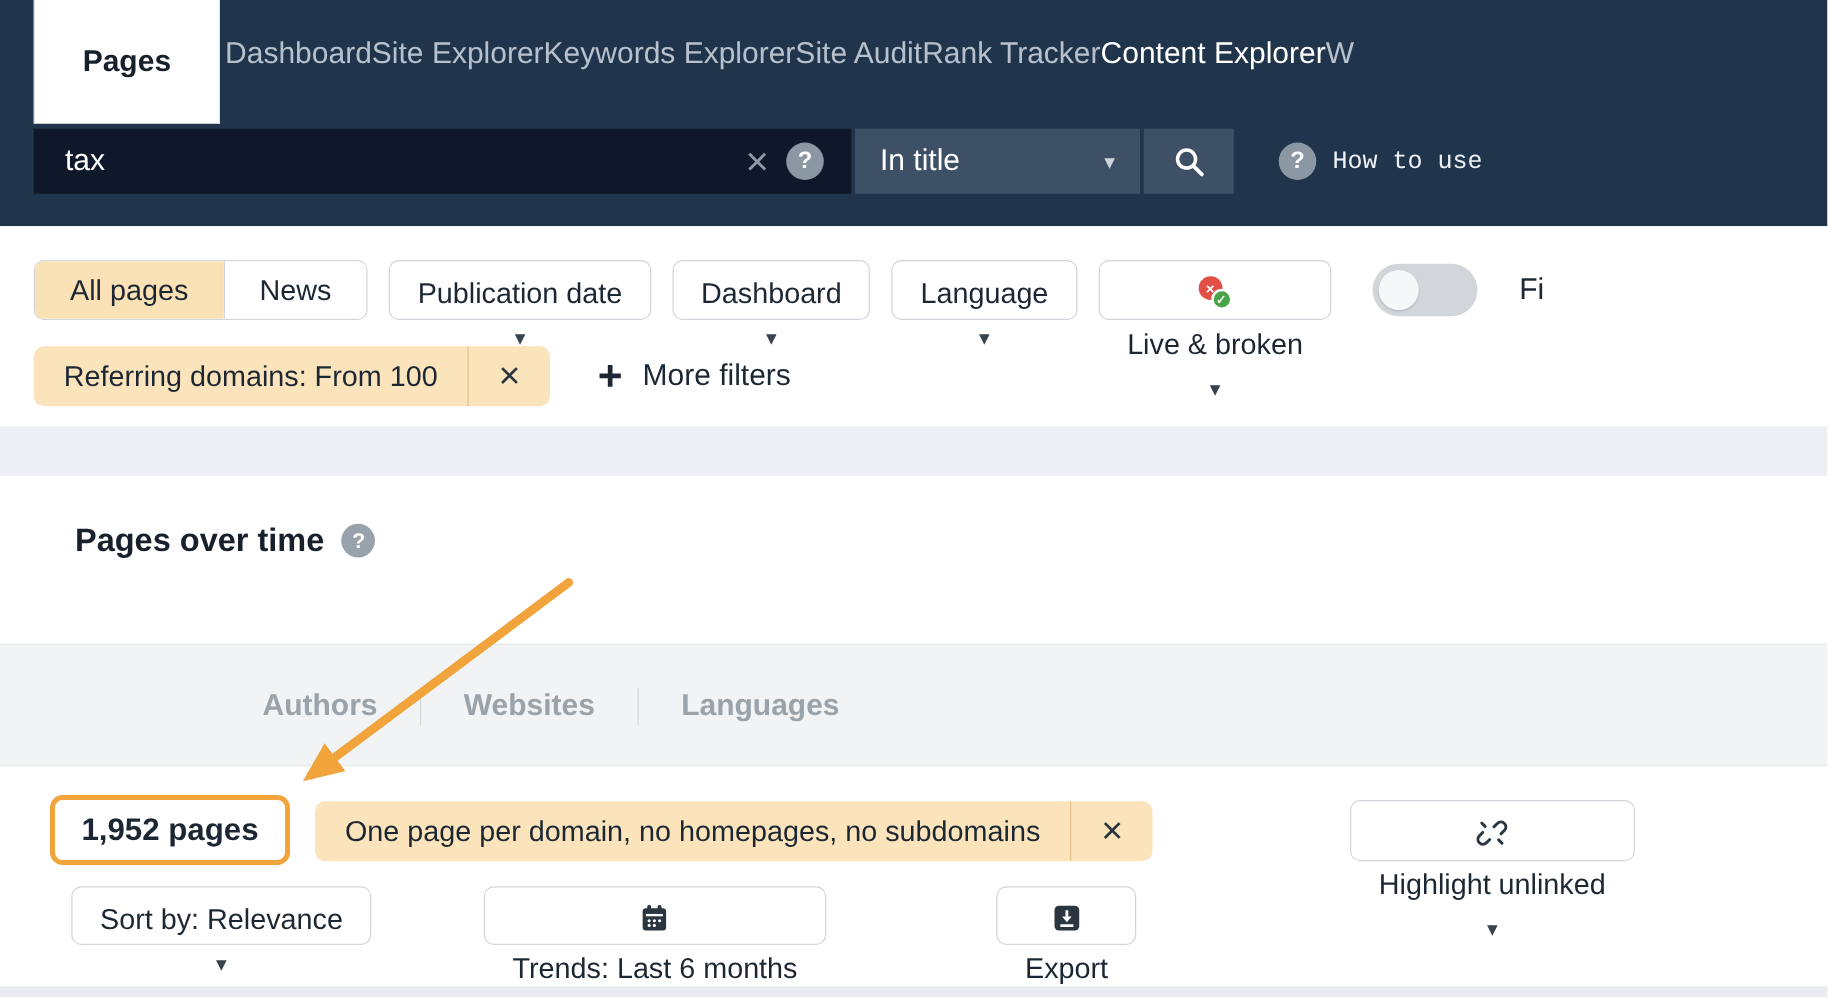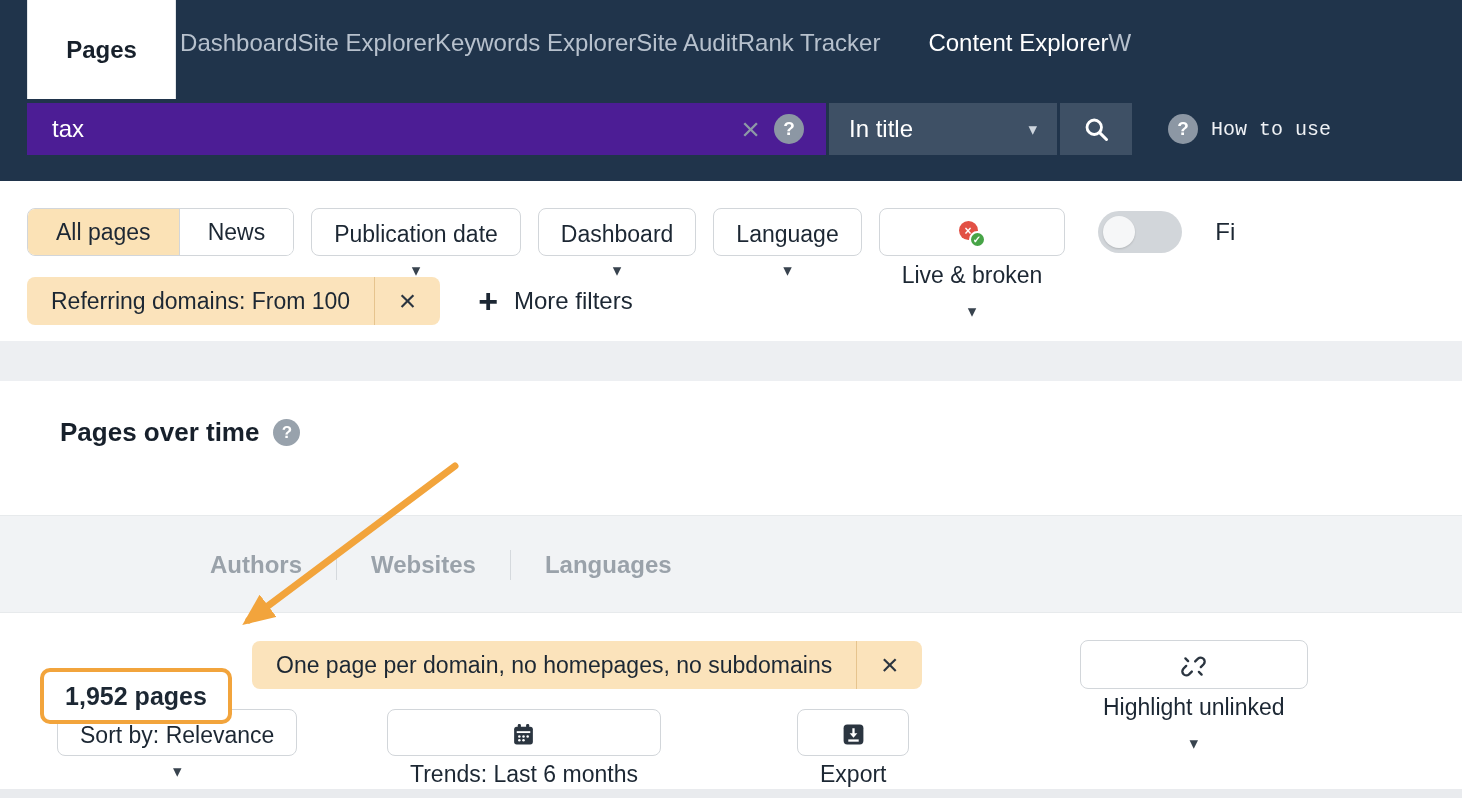--- a/index.html
+++ b/index.html
@@ -9,24 +9,24 @@
     font-family:"Liberation Sans", sans-serif; color:#1c2733;
   }
 
   
   .header { position:absolute; top:0; left:0; width:1462px; height:181px; background:#20344b; }
   .nav-row { display:flex; align-items:center; height:86px; padding-left:27px; }
   .logo { font-size:40px; font-weight:bold; letter-spacing:-1.5px; color:#fff; cursor:pointer; }
   .logo-a { color:#ff8800; }
   .nav { display:flex; margin-left:42px; align-items:center; white-space:nowrap; overflow:hidden; flex:1; }
   .nav-item { font-size:24px; color:#b7c1cd; cursor:pointer; text-decoration:none; }
-  .nav-item.active { color:#ffffff;margin-left:48px; }
+  .nav-item.active { color:#ffffff; }
 
   .search-row { position:absolute; left:27px; top:103px; display:flex; align-items:center; }
-  .search-input-wrap { position:relative; width:799px; height:52px; background:#4c1d95; }
+  .search-input-wrap { position:relative; width:654px; height:52px; background:#0f172a; }
   .search-input { width:100%; height:100%; background:transparent; border:none; outline:none;
     color:#fff; font-size:24px; padding:0 110px 0 25px; font-family:inherit; }
   .clear-x { position:absolute; right:66px; top:50%; transform:translateY(-50%);
     color:#8d99a6; font-size:32px; line-height:1; cursor:pointer; }
   .qcircle { width:30px; height:30px; border-radius:50%; background:#8c97a4; color:#fff;
     font-size:19px; font-weight:bold; display:flex; align-items:center; justify-content:center; flex:none; }
   .input-q { position:absolute; right:22px; top:50%; transform:translateY(-50%); cursor:pointer; }
   .mode-select { margin-left:3px; width:228px; height:52px; background:#3e5065; display:flex;
     align-items:center; justify-content:space-between; padding:0 20px; cursor:pointer;text-align:center; }
   .mode-label { color:#fff; font-size:24px; }
@@ -83,21 +83,21 @@
     display:flex; align-items:center; justify-content:center;
     font-size:24px; font-weight:bold; color:#17202b; cursor:pointer; z-index:2; }
   .tab-others { position:absolute; left:176px; top:0; height:98px; display:flex; align-items:center; }
   .tab { font-size:24px; font-weight:bold; color:#9aa2aa; padding:0 34px; cursor:pointer; white-space:nowrap; }
   .tab-sep { width:1px; height:30px; background:#d5d9dd; }
 
   
   .arrow-svg { position:absolute; left:215px; top:448px; z-index:6; pointer-events:none; }
   .count-annotation { position:absolute; left:40px; top:636px; width:192px; height:56px;
     border:4px solid #f2a43c; border-radius:10px; background:#fff;
-    display:flex; align-items:center; justify-content:center; z-index:5;margin-top:32px; }
+    display:flex; align-items:center; justify-content:center; z-index:5; }
   .count { font-size:25px; font-weight:bold; white-space:nowrap; }
 
   
   .scope-chip { position:absolute; left:252px; top:641px; }
   .hl-btn { position:absolute; left:1080px; top:640px; height:49px; }
   .sort-btn { position:absolute; left:57px; top:709px; height:47px; }
   .trends-btn { position:absolute; left:387px; top:709px; height:47px; }
   .export-btn { position:absolute; left:797px; top:709px; height:47px; }
   .bottom-strip { position:absolute; top:789px; left:0; width:1462px; height:9px; background:#e9ebee; }
   svg { flex:none; }

